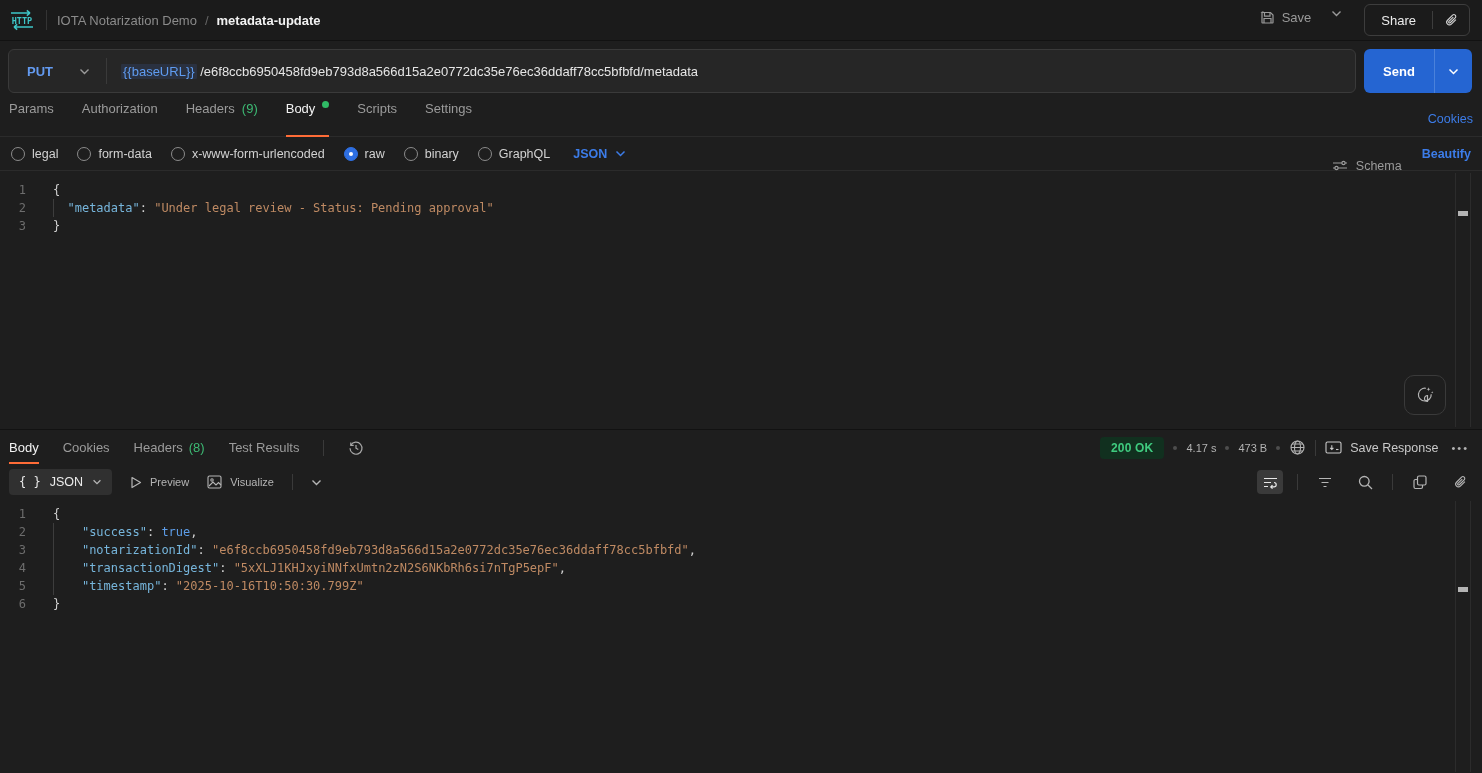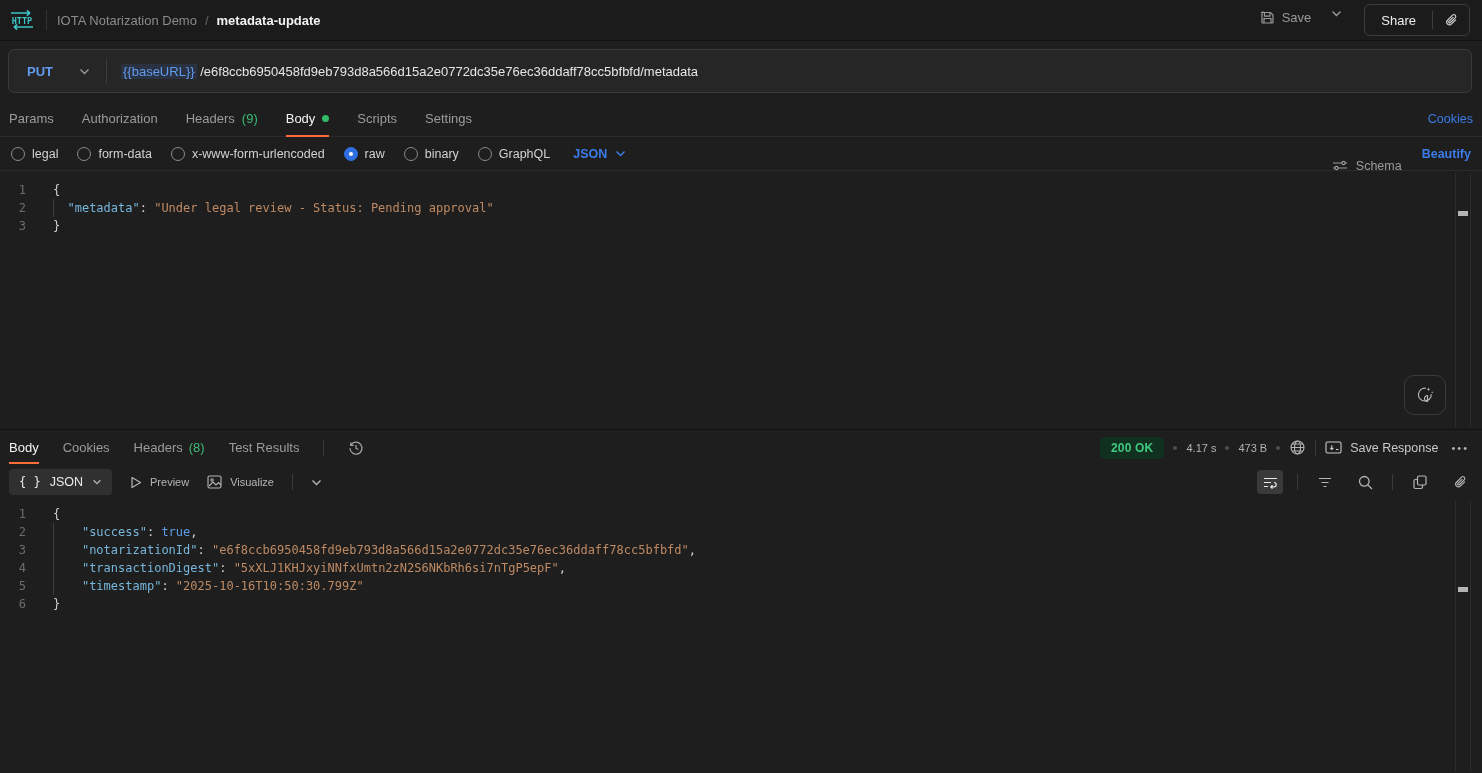--- a/index.html
+++ b/index.html
@@ -55,21 +55,21 @@
     border:none; border-radius:6px 0 0 6px; cursor:pointer;
   }
   .send-caret {
     width:38px; background:#2565d2; color:#fff; border:none;
     border-left:1px solid #4a81db; border-radius:0 6px 6px 0; cursor:pointer;
     display:flex; align-items:center; justify-content:center;
   }
 
   
   .req-tabs { height:36px; display:flex; align-items:stretch; padding:0 9px; gap:28px; border-bottom:1px solid #2b2b2b; }
-  .tab { display:flex; align-items:center; gap:7px; color:#9b9b9b; position:relative; cursor:pointer; font-size:13px; }
+  .tab { display:flex; gap:7px; color:#9b9b9b; position:relative; cursor:pointer; font-size:13px; }
   .tab.active { color:#f3f3f3; }
   .tab.active::after { content:""; position:absolute; left:0; right:0; bottom:-1px; height:2px; background:#ff6c37; }
   .tab-count { color:#3dba74; }
   .tab-dot { width:7px; height:7px; border-radius:50%; background:#30bb66; }
   .cookies-link { margin-left:auto; display:flex; align-items:center; color:#3c7ce8; font-size:12.5px; cursor:pointer; }
 
   
   .mode-row { height:34px; display:flex; align-items:center; padding:0 11px; gap:19px; border-bottom:1px solid #2b2b2b; }
   .mode-item { display:flex; align-items:center; gap:7px; color:#d2d2d2; font-size:12.5px; cursor:pointer; }
   .radio { width:14px; height:14px; border-radius:50%; border:1px solid #8b8b8b; position:relative; flex:none; }
@@ -189,20 +189,28 @@
             <path d="M1.5 1.5 L5.5 5.5 L9.5 1.5"></path>
           </svg>
       </span>
     </div>
     <div class="url-divider"></div>
     <div class="url-text">
       <span class="url-var">{{baseURL}}</span>
       <span class="url-path">/e6f8ccb6950458fd9eb793d8a566d15a2e0772dc35e76ec36ddaff78cc5bfbfd/metadata</span>
     </div>
   </div>
+  <div class="send-group">
+    <button class="send-main">Send</button>
+    <button class="send-caret">
+      <svg width="11" height="7" viewBox="0 0 11 7" fill="none" stroke="#fff" stroke-width="1.5">
+          <path d="M1.5 1.5 L5.5 5.5 L9.5 1.5"></path>
+        </svg>
+    </button>
+  </div>
 </div>
 
 <div class="req-tabs">
   <div class="tab">
       <span>Params</span>
     </div>
   <div class="tab">
       <span>Authorization</span>
     </div>
   <div class="tab">

